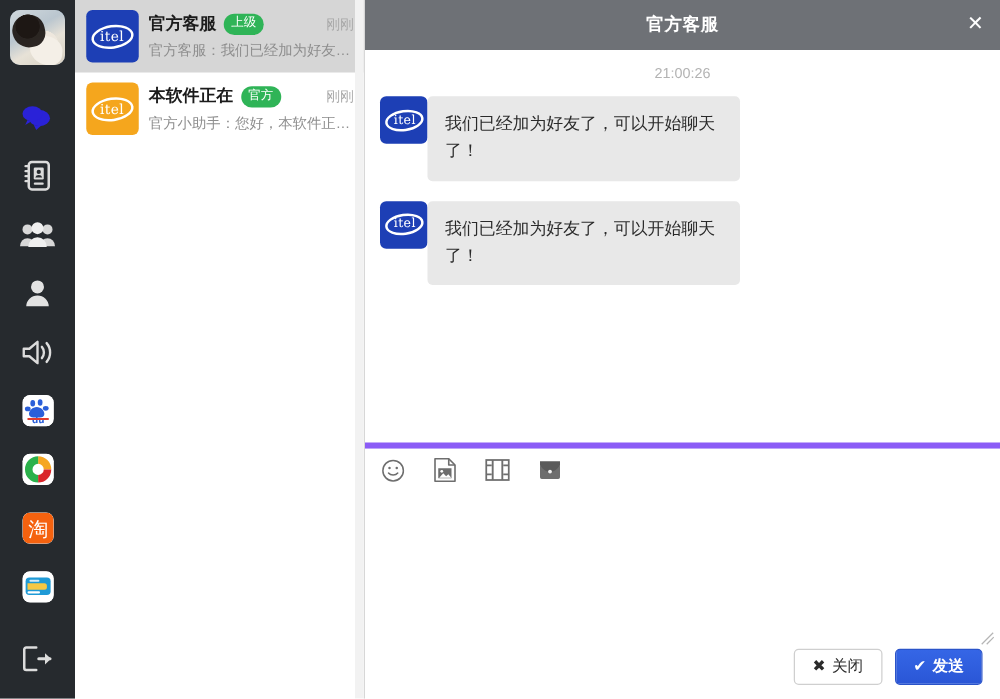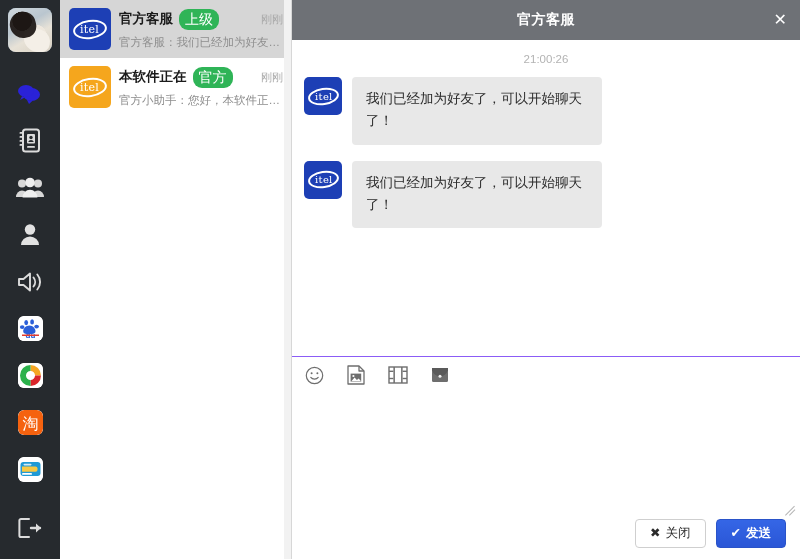--- a/index.html
+++ b/index.html
@@ -134,21 +134,21 @@
   .c-name {
     font-size: 13.5px;
     font-weight: bold;
     color: #1b1b1b;
     white-space: nowrap;
   }
   .c-badge {
     margin-left: 6px;
     background: #2fb457;
     color: #fff;
-    font-size: 14px;
+    font-size: 10px;
     line-height: 1;
     padding: 3px 6px 4px;
     border-radius: 9px;
     white-space: nowrap;
   }
   .c-time {
     font-size: 11px;
     color: #a8a8a8;
     margin-left: auto;
     padding-left: 6px;
@@ -206,21 +206,21 @@
     font-weight: bold;
     color: #ffffff;
     cursor: pointer;
     line-height: 1;
   }
   #messages {
     flex: 1 1 auto;
     overflow: hidden;
     padding: 10px 12px 0 12px;
     background: #ffffff;
-    border-bottom: 1px solid #8b5cf6;
+    border-bottom: 5px solid #8b5cf6;
   }
   .msg-time {
     text-align: center;
     font-size: 11.5px;
     color: #b3b3b3;
     margin: 3px 0 12px;
   }
   .msg-row {
     display: flex;
     align-items: flex-start;
@@ -228,21 +228,20 @@
   }
   .msg-avatar {
     width: 38px; height: 38px;
     border-radius: 5px;
     flex: 0 0 38px;
     display: flex; align-items: center; justify-content: center;
   }
   .msg-avatar .itel-oval { width: 31px; height: 17px; }
   .msg-avatar .itel-oval span { font-size: 10px; }
   .bubble {
-    margin-left: 10px;
     background: #e8e8e8;
     border-radius: 4px;
     padding: 11px 14px 12px;
     font-size: 13.5px;
     color: #2a2a2a;
     line-height: 1.65;
     max-width: 250px;
   }
   #toolbar {
     height: 40px;

